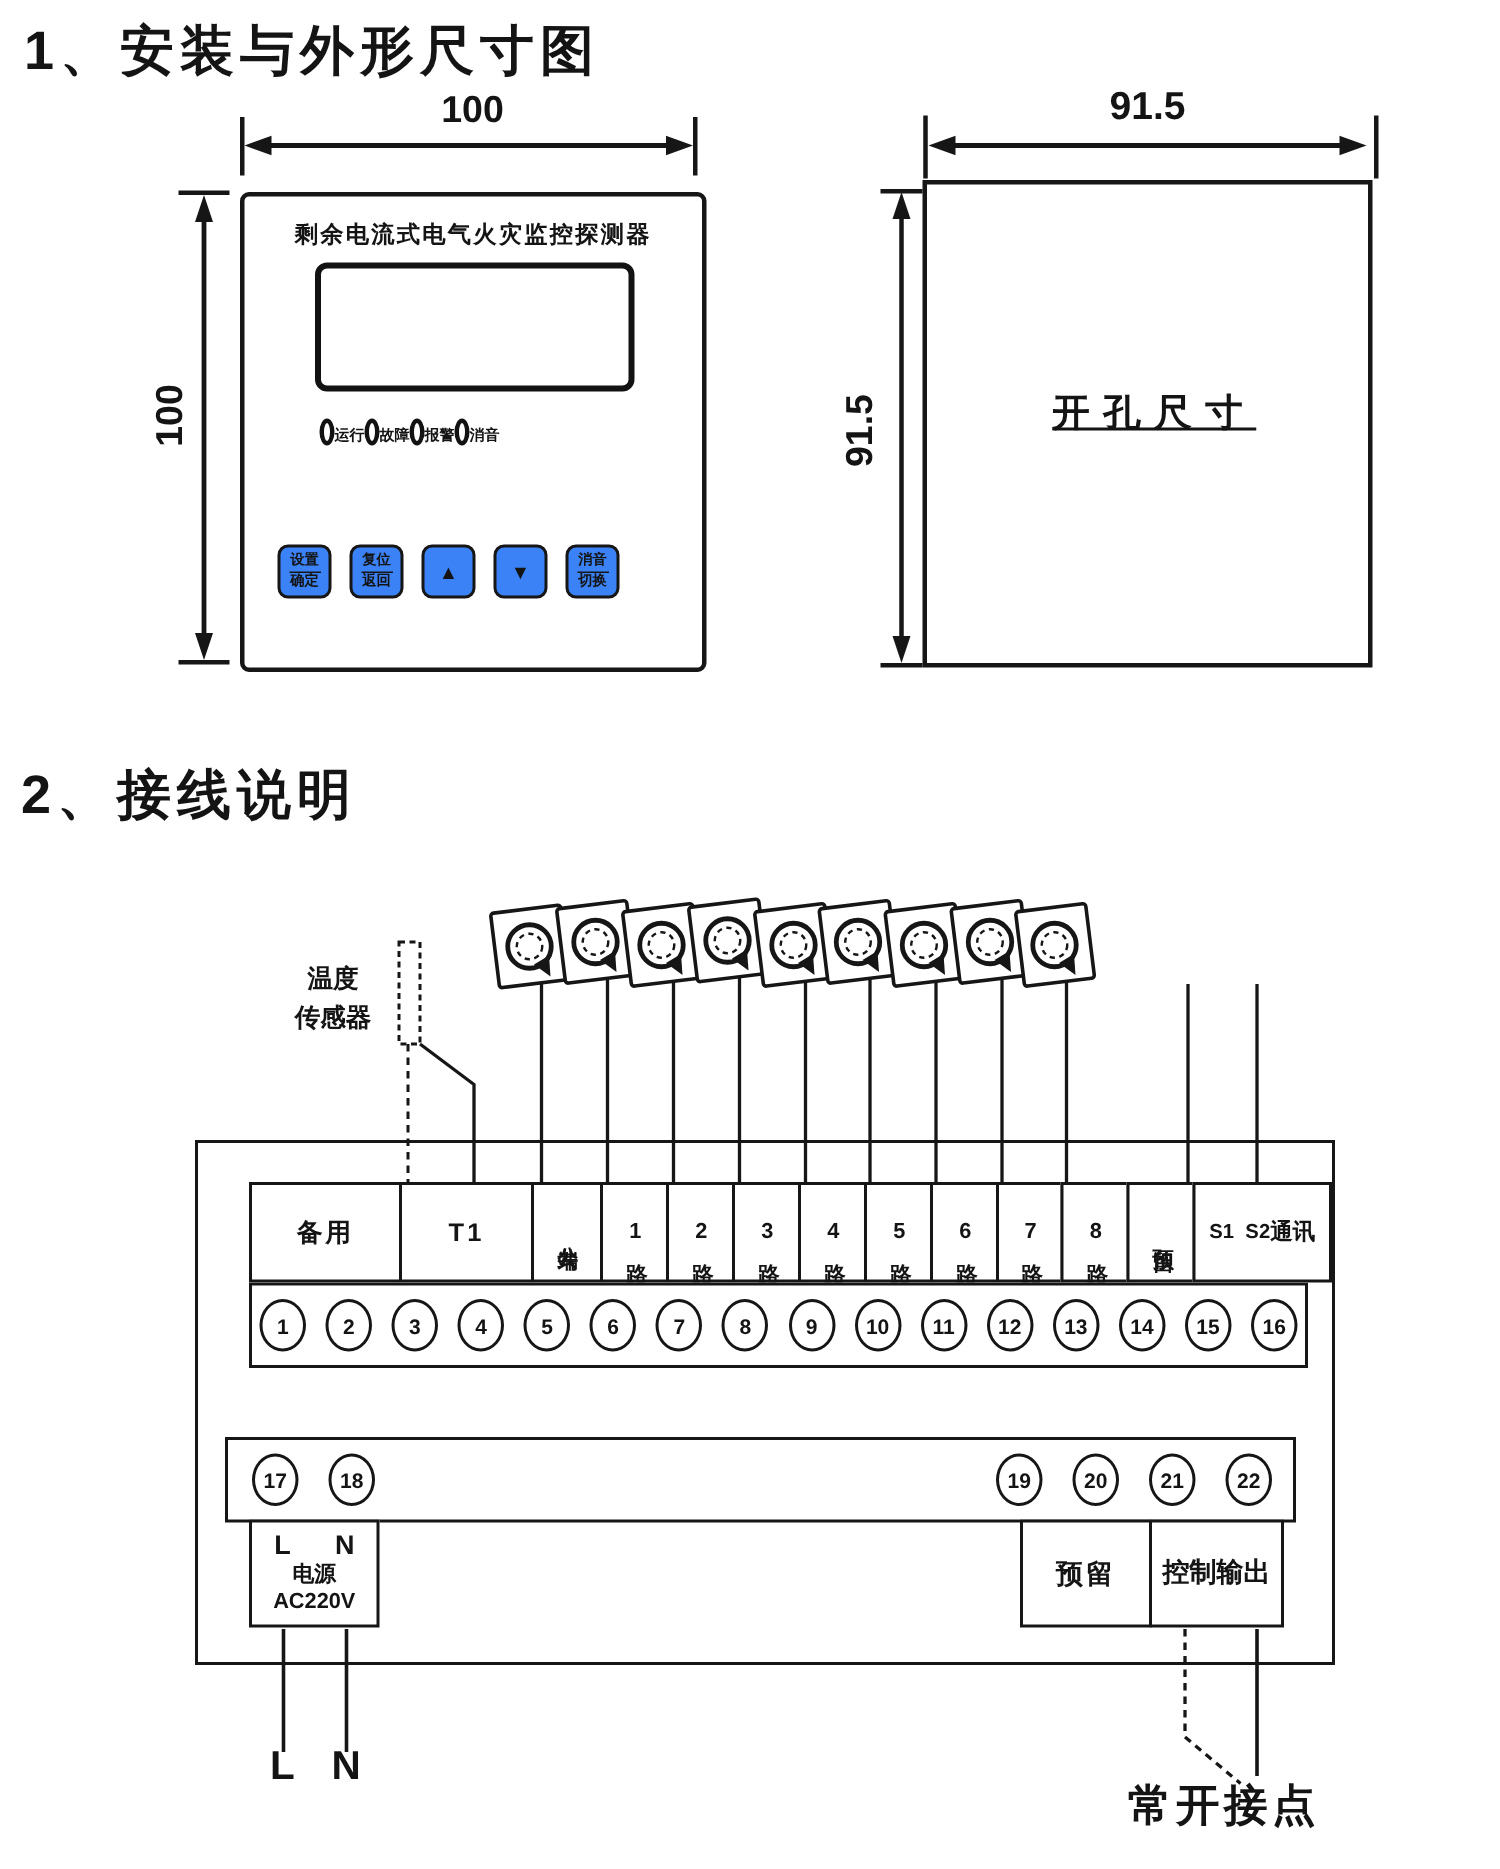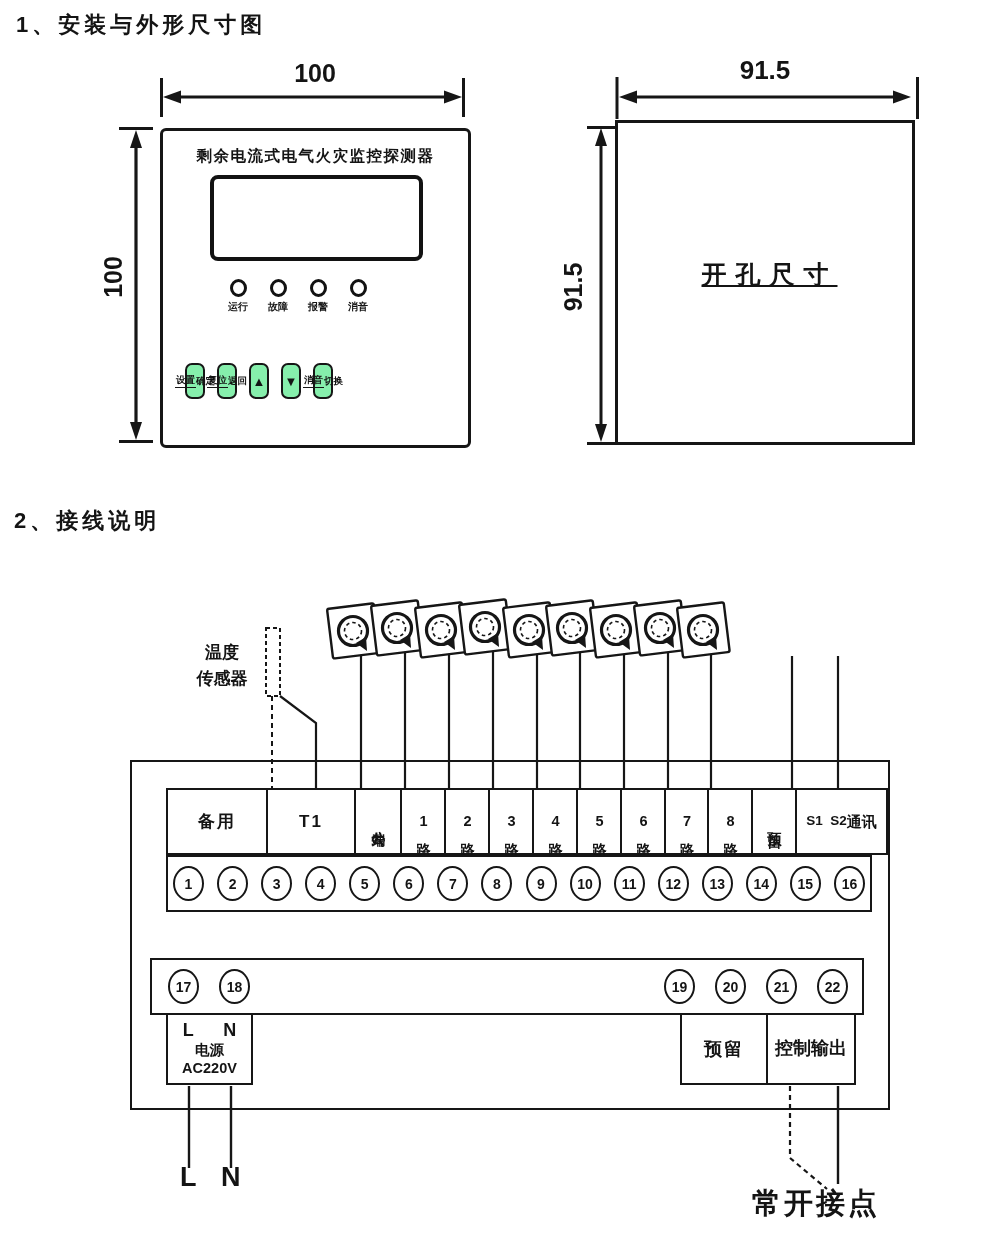--- a/index.html
+++ b/index.html
@@ -1,39 +1,39 @@
 <!DOCTYPE html>
 <html><head>
 <meta charset="utf-8">
 <style>
   html,body{margin:0;padding:0;background:#e8e8e8;}
   #page{position:relative;width:1000px;height:1246px;background:#ffffff;overflow:hidden;
         font-family:"Liberation Sans",sans-serif;color:#141414;}
   #page > :not(svg){z-index:2;}
   #wire-layer{position:absolute;left:0;top:0;z-index:1;}
 
-  .sec-title{position:absolute;font-size:22px;font-weight:bold;letter-spacing:4px;white-space:nowrap;}
+  .sec-title{position:absolute;font-size:36px;font-weight:bold;letter-spacing:4px;white-space:nowrap;}
   .t1{left:16px;top:10px;}
   .t2{left:14px;top:506px;}
 
   .dim-label{position:absolute;font-size:25px;font-weight:bold;text-align:center;height:30px;line-height:30px;}
   .rot{transform:rotate(-90deg);}
 
   
   #front-panel{position:absolute;left:160px;top:128px;width:305px;height:314px;
                border:3px solid #161616;border-radius:6px;background:#fff;box-sizing:content-box;}
   .panel-title{margin-top:15px;text-align:center;font-size:15.5px;font-weight:bold;letter-spacing:1.5px;white-space:nowrap;}
   .display{position:absolute;left:47px;top:44px;width:205px;height:78px;border:4px solid #121212;border-radius:8px;}
   .leds{position:absolute;left:50px;top:148px;display:flex;}
-  .led-block{width:30px;display:flex;flex-direction:column;align-items:center;margin-left:10px;}
+  .led-block{width:30px;display:flex;flex-direction:row;align-items:center;}
   .led{width:11px;height:12px;border:3.5px solid #121212;border-radius:50%;background:#fff;}
   .led-label{font-size:10px;font-weight:bold;margin-top:3px;white-space:nowrap;}
   .btnrow{position:absolute;left:22px;top:232px;display:flex;gap:12px;}
-  .btn{width:20px;height:36px;border:2.5px solid #161616;border-radius:7px;background:#86efac;
-       display:flex;align-items:center;justify-content:center;box-sizing:border-box;}
+  .btn{width:36px;height:36px;border:2.5px solid #161616;border-radius:7px;background:#3b82f6;
+       display:flex;flex-direction:column;align-items:center;justify-content:center;box-sizing:border-box;}
   .btn.split span{font-size:9.5px;font-weight:bold;line-height:1.3;display:block;white-space:nowrap;}
   .btn.split .t{border-bottom:1.5px solid #161616;padding:0 1px;}
   .btn.glyph{font-size:13px;font-weight:bold;}
 
   
   #cutout-box{position:absolute;left:615px;top:120px;width:300px;height:325px;border:3px solid #161616;box-sizing:border-box;text-decoration:underline;}
   .cutout-label{margin-top:135px;text-align:center;font-size:25px;font-weight:bold;letter-spacing:9px;text-indent:9px;white-space:nowrap;}
 
   
   #temp-label{position:absolute;left:178px;top:640px;width:88px;text-align:center;

